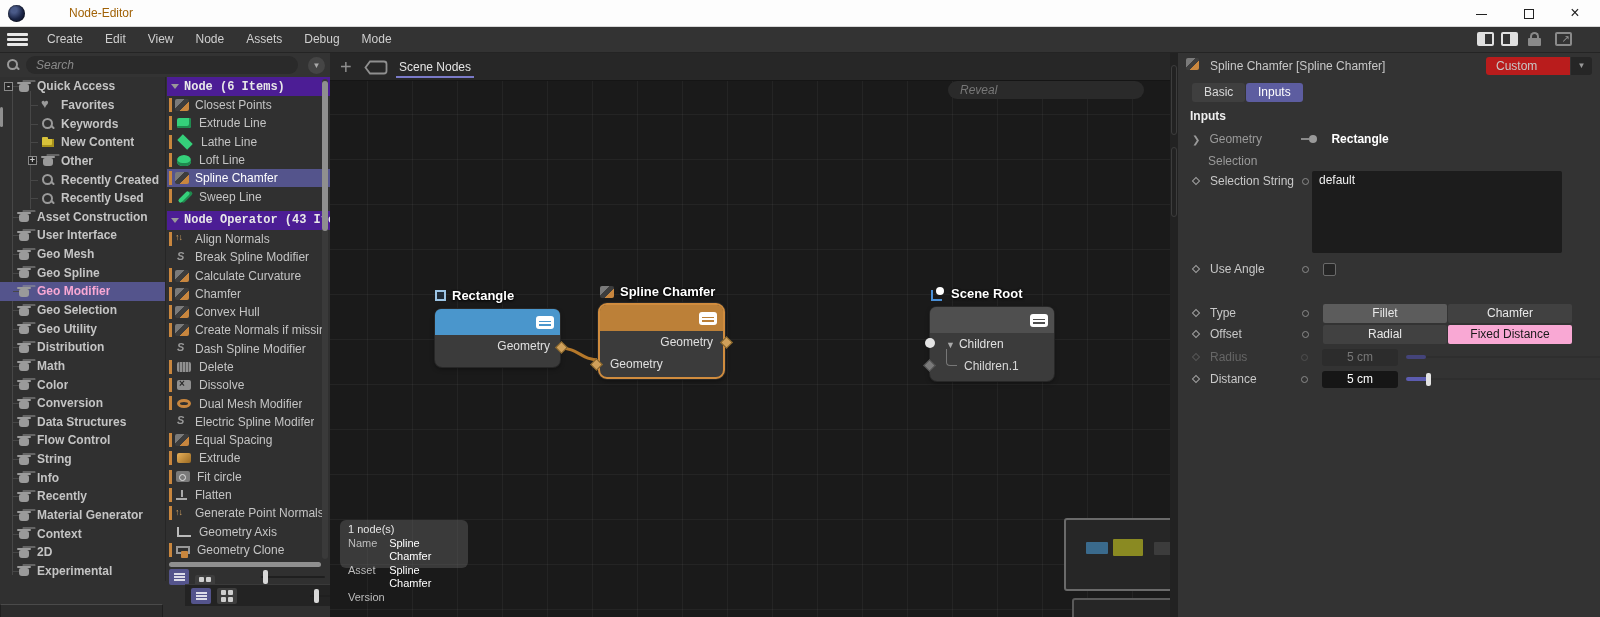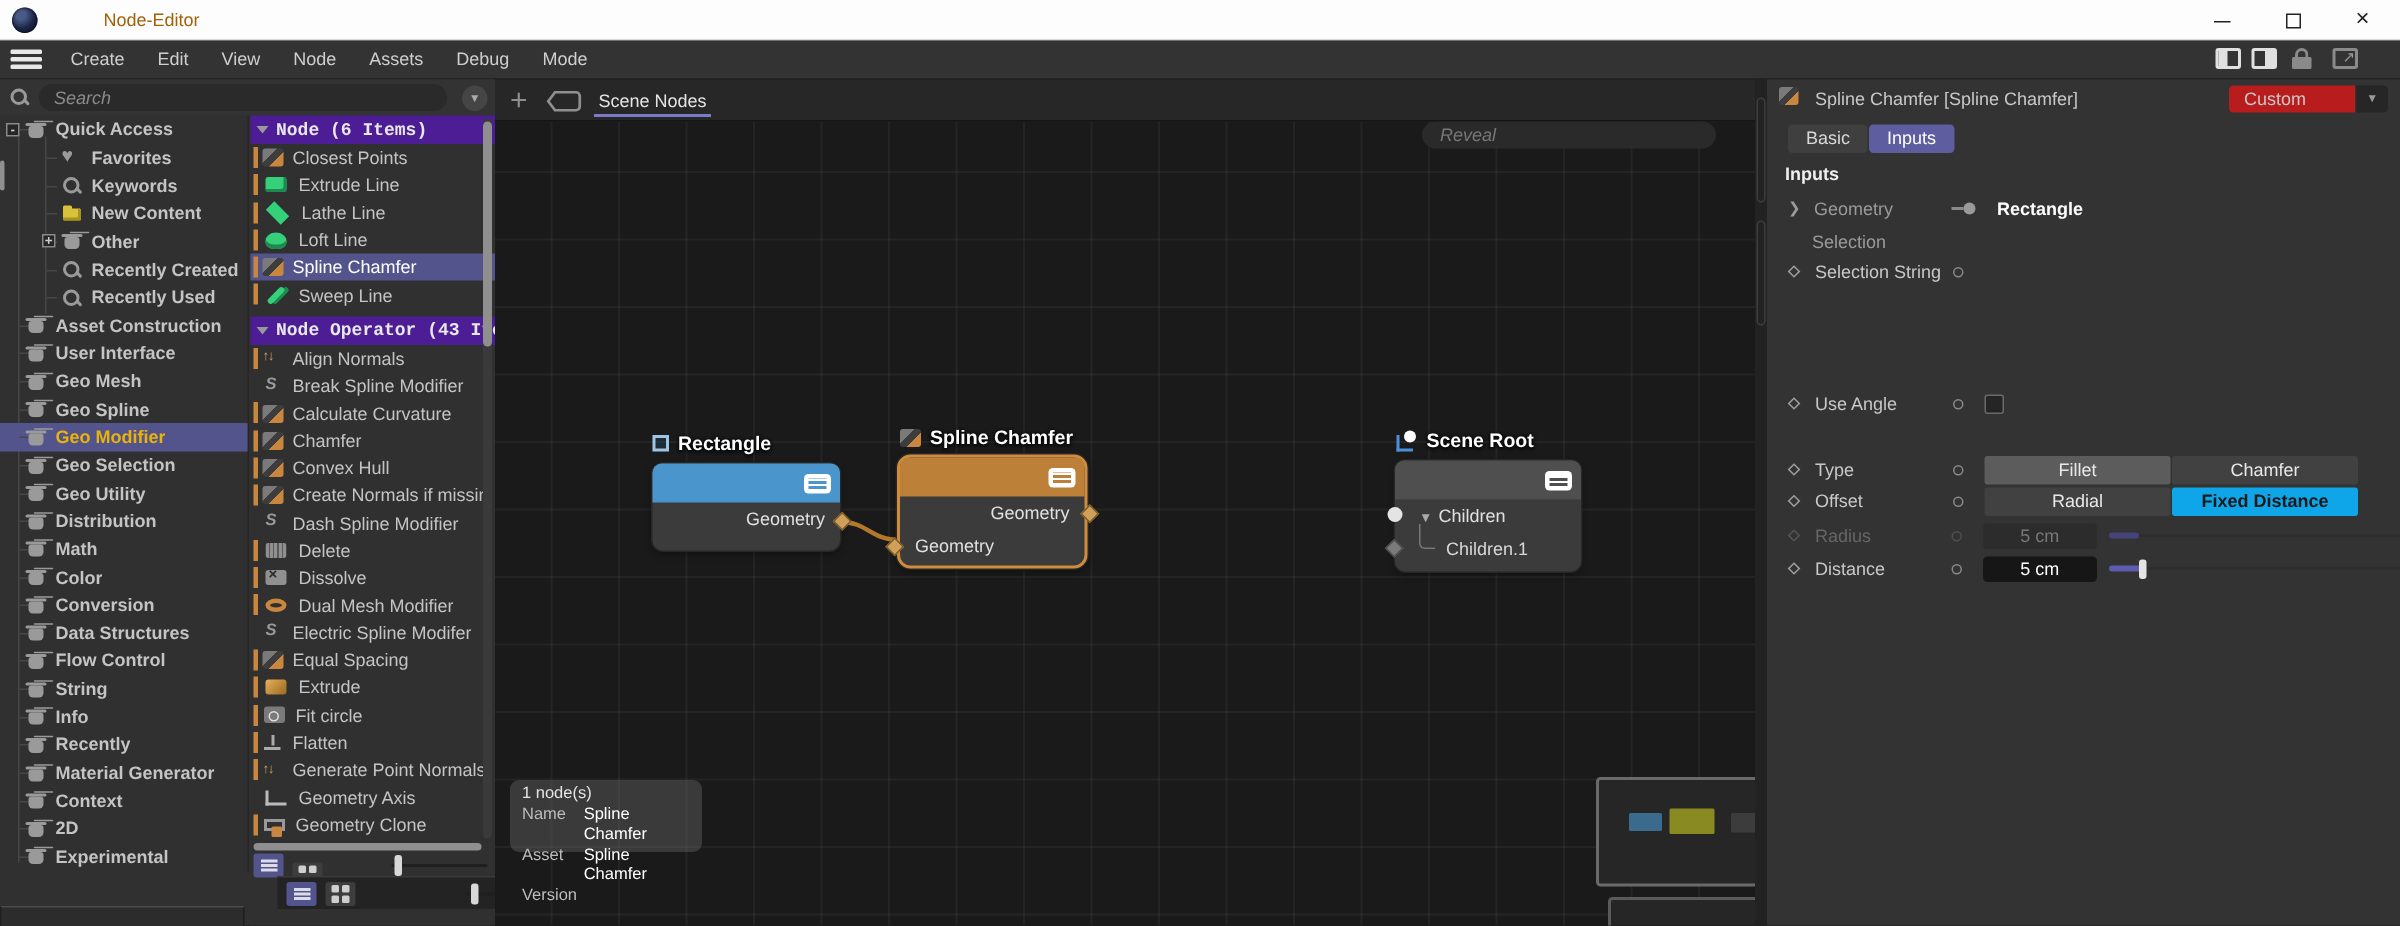--- a/index.html
+++ b/index.html
@@ -42,21 +42,21 @@
   #search-drop{position:absolute;right:5px;top:4px;width:17px;height:17px;border-radius:50%;background:#454545;color:#aaa;font-size:8px;text-align:center;line-height:17px;}
   
   #tree-col{position:absolute;left:0;top:24px;width:166px;height:504px;border-right:1px solid #262626;}
   .tree{position:relative;}
   .tree::before{content:'';position:absolute;left:12px;top:12px;height:486px;border-left:1px solid #474747;}
   .tree::after{content:'';position:absolute;left:30px;top:14px;height:118px;border-left:1px solid #474747;}
   .trow{position:relative;height:18.65px;display:flex;align-items:center;padding-left:4px;color:#c4c4c4;font-weight:bold;}
   .trow.lvl1{padding-left:28px;}
   .trow::before{content:'';position:absolute;left:13px;top:50%;width:7px;height:1px;background:#474747;}
   .trow.lvl1::before{left:31px;}
-  .trow.sel{background:#54548c;color:#eab308;align-items:center;}
+  .trow.sel{background:#54548c;color:#f9a8d4;align-items:center;}
   .exp{width:9px;height:9px;border:1px solid #8a8a8a;background:#262626;margin-right:4px;flex:0 0 9px;
     font-size:9px;line-height:7px;text-align:center;color:#ccc;position:relative;z-index:1;}
   .exp.minus::before{content:'-';} .exp.plus::before{content:'+';}
   .exp.none{visibility:hidden;}
   .lbl{margin-left:6px;white-space:nowrap;overflow:hidden;}
   
   .ic{position:relative;display:inline-block;width:14px;height:13px;flex:0 0 14px;z-index:1;}
   .basket::before{content:'';position:absolute;left:2px;top:4px;width:10px;height:8px;background:#9a9a9a;border-radius:2px 2px 3px 3px;}
   .basket::after{content:'';position:absolute;left:0px;top:2px;width:14px;height:2px;background:#9a9a9a;border-radius:1px;box-shadow:5px -2px 0 -0.5px #9a9a9a;}
   .heart::before{content:'♥';position:absolute;left:0;top:-2px;color:#9a9a9a;font-size:13px;}
@@ -185,21 +185,21 @@
   .pctrl{margin-left:14px;}
   .pinput{width:76px;height:17px;background:#2c2c2c;border-radius:3px;text-align:center;line-height:17px;color:#777;}
   .pinput.on{background:#161616;color:#fff;}
   .pslider{position:relative;width:196px;height:14px;margin-left:8px;}
   .pslider .track{position:absolute;left:0;right:0;top:6px;height:2px;background:#2e2e2e;}
   .pslider .fill{position:absolute;left:0;top:5px;height:4px;border-radius:2px;background:#44447a;}
   .pslider.on .fill{background:#5c5cb0;}
   .pslider .handle{position:absolute;top:1px;width:5px;height:13px;background:#e4e4e4;border-radius:2px;}
   .btn2{width:124px;height:19px;border-radius:2px;background:#414141;color:#e8e8e8;text-align:center;line-height:19px;}
   .btn2.hl{background:#5c5c5c;}
-  .btn2.lit{background:#0ea5e9;color:#1a1a1a;font-weight:bold;}
+  .btn2.lit{background:#f9a8d4;color:#1a1a1a;font-weight:normal;}
   .btnpair{display:flex;gap:1px;}
   #geo-port{position:relative;width:16px;height:8px;flex:0 0 16px;}
   #geo-port::before{content:'';position:absolute;left:0;top:3px;width:8px;height:2px;background:#8a8a8a;}
   #geo-port::after{content:'';position:absolute;right:0;top:0;width:8px;height:8px;background:#9a9a9a;border-radius:50%;}
   #sel-text{position:absolute;left:134px;top:118px;width:250px;height:82px;background:#1c1c1c;border-radius:2px;color:#f0f0f0;padding:2px 7px;}
   .checkbox{width:13px;height:13px;background:#252525;border:1px solid #6a6a6a;border-radius:2px;}
   .chevR{color:#9a9a9a;margin-left:14px;font-size:10px;flex:0 0 8px;}
   .subtle{color:#9a9a9a;}
   .bold{font-weight:bold;color:#fff;}
 </style>
@@ -712,20 +712,21 @@
 
   <div class="prow" style="top:98px;">
     <span class="plabel subtle" style="margin-left:30px;">Selection</span>
   </div>
 
   <div class="prow" style="top:118px;">
     <span class="dia"></span>
     <span class="plabel">Selection String</span>
     <span class="gport"></span>
   </div>
+  <div id="sel-text">default</div>
 
   <div class="prow" style="top:206px;">
     <span class="dia"></span>
     <span class="plabel">Use Angle</span>
     <span class="gport"></span>
     <span class="pctrl checkbox"></span>
   </div>
 
 
   <div class="prow" style="top:250px;">

